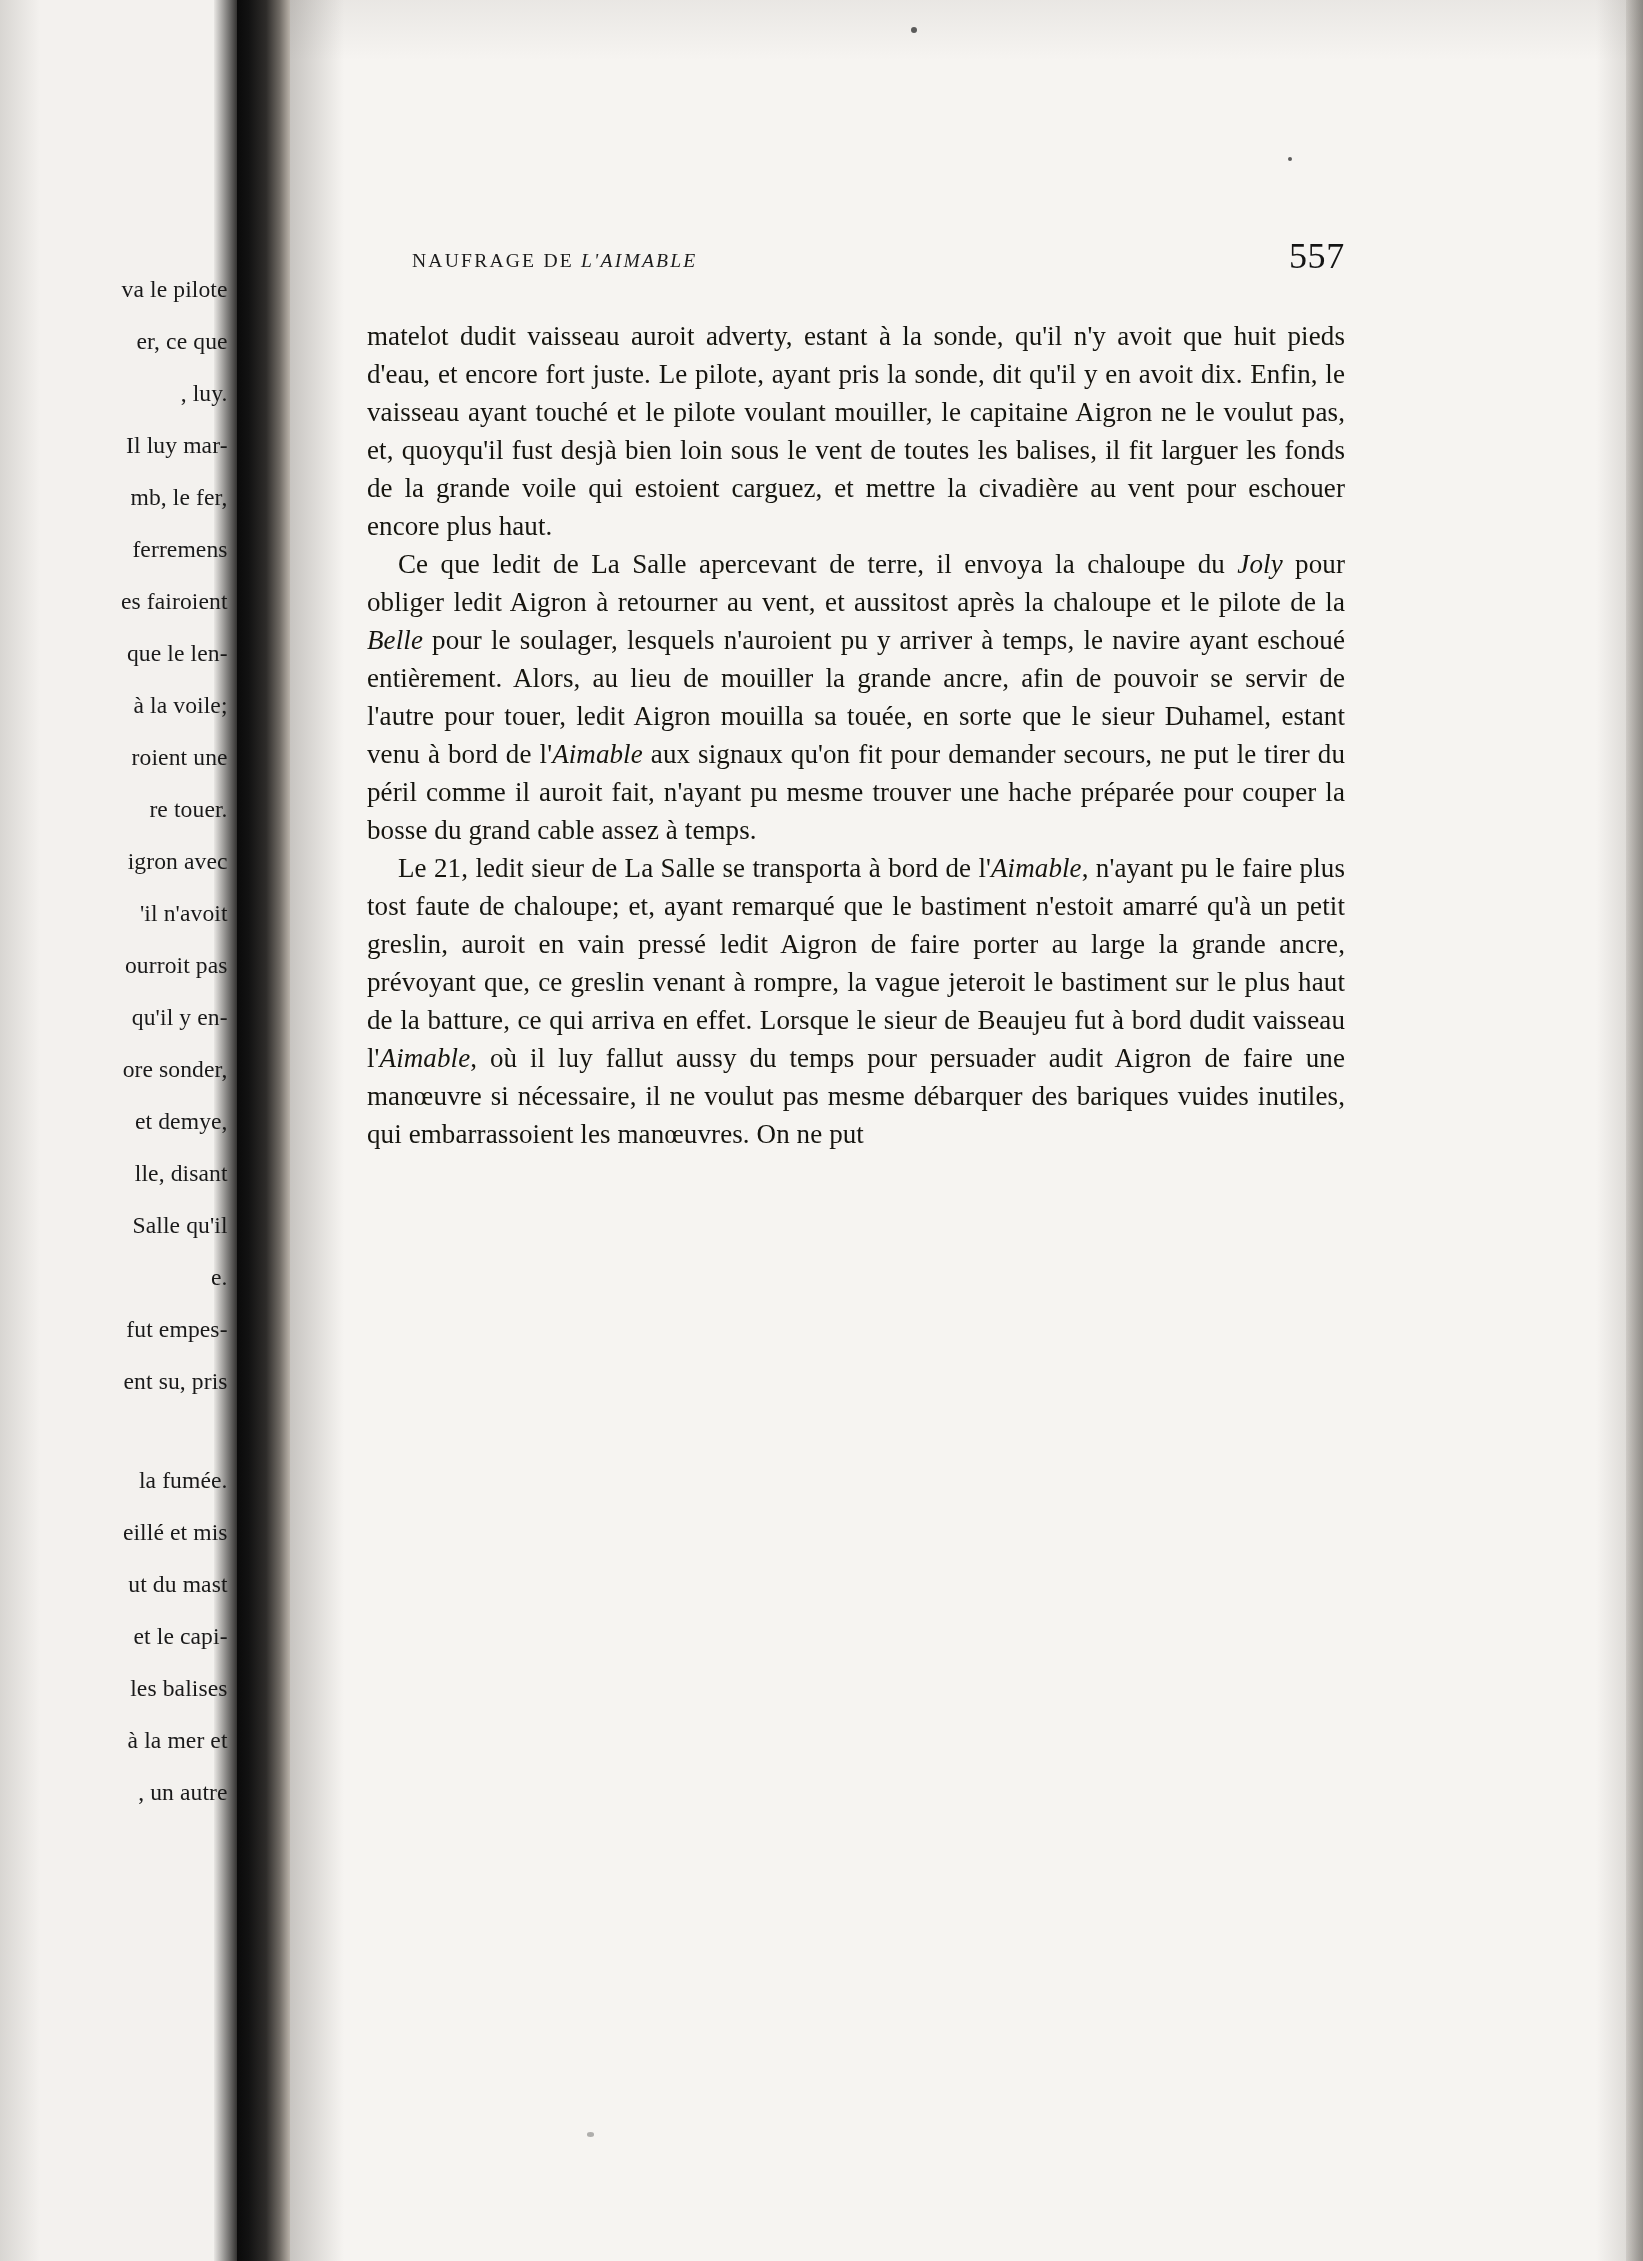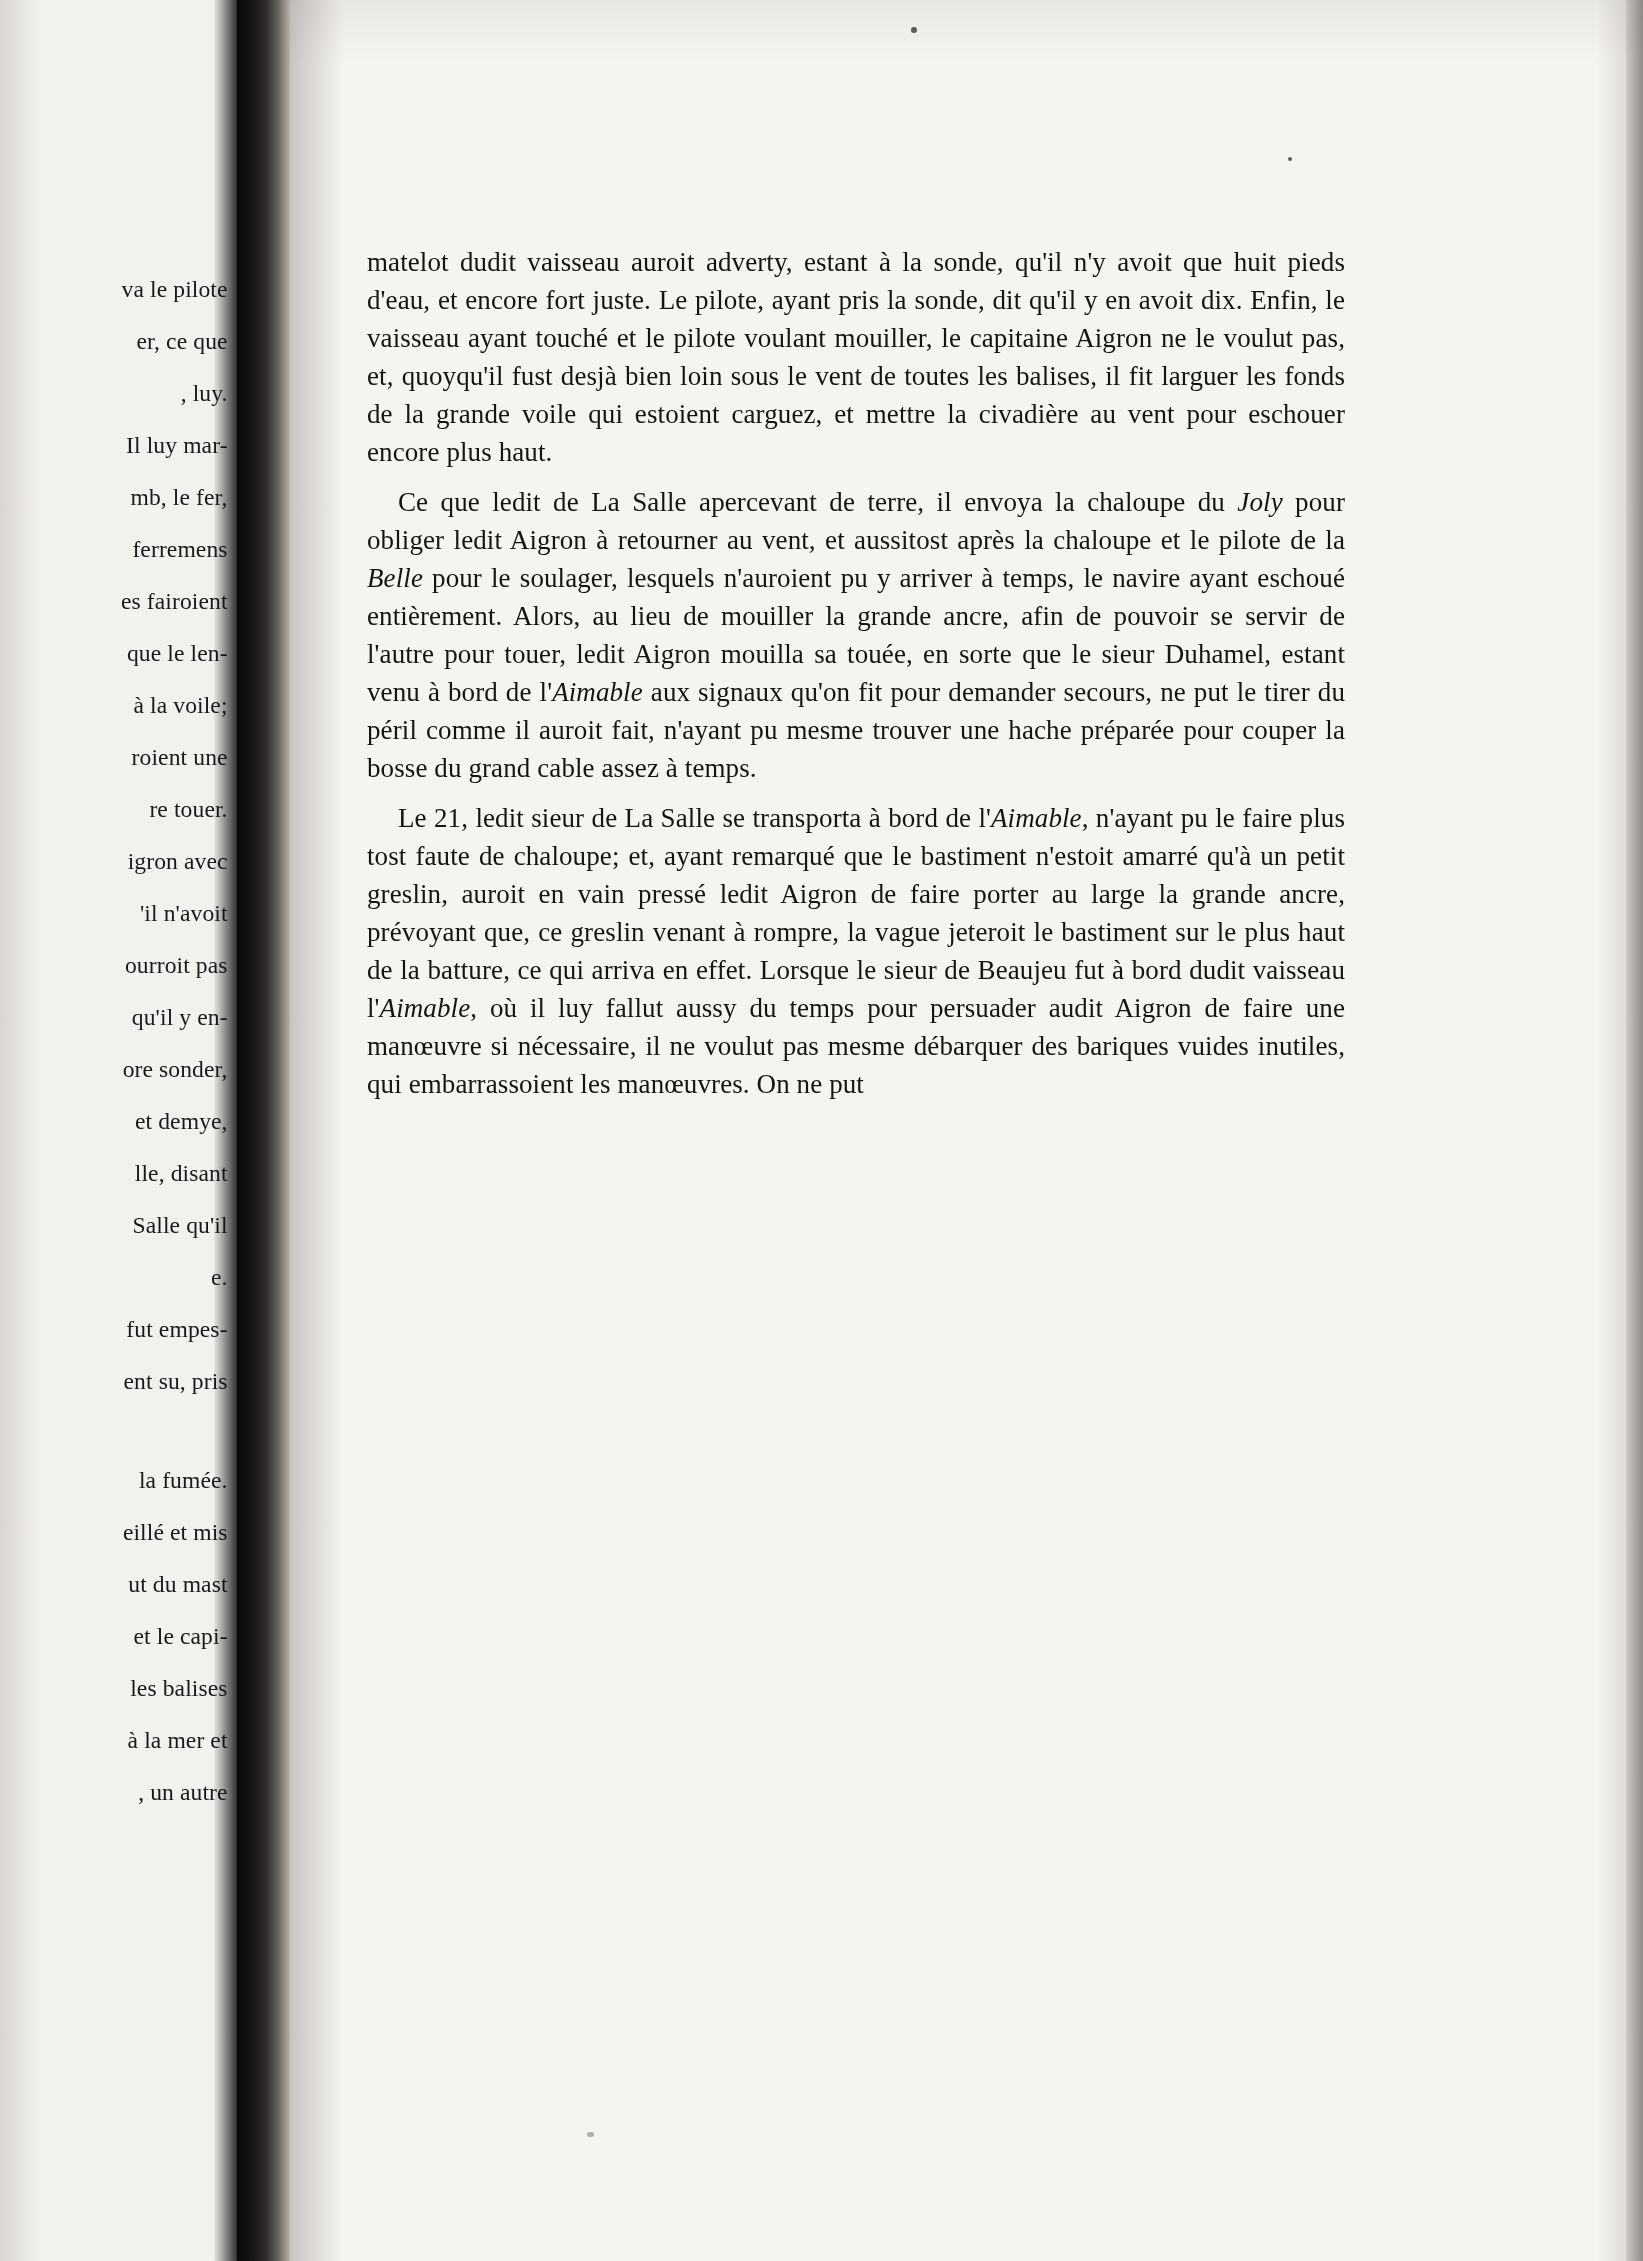--- a/index.html
+++ b/index.html
@@ -111,21 +111,21 @@
   .body p {
     margin: 0;
     font-size: 27px;
     line-height: 38px;
     text-align: justify;
     color: #16150f;
     letter-spacing: 0.1px;
     text-indent: 0;
   }
   .body p.indent { text-indent: 31px; }
-  .body p + p { margin-top: 12px; }
+  .body p + p { margin-top: 0; }
   .body em { font-style: italic; }
 
   
   .speck {
     position: absolute;
     background: #2a2a2a;
     border-radius: 50%;
     opacity: .75;
   }
 </style>
@@ -173,20 +173,26 @@
 
   <div class="right-page">
     <div class="page-edge"></div>
 
     <div class="speck" style="left:621px; top:27px; width:6px; height:6px;"></div>
     <div class="speck" style="left:998px; top:157px; width:4px; height:4px;"></div>
     <div class="speck" style="left:297px; top:2132px; width:7.4px; height:4.7px; opacity:.35;"></div>
 
     <div class="content">
 
+      <div class="header">
+        <div class="running-head">
+          <span>NAUFRAGE DE </span><span class="ital">L'AIMABLE</span>
+        </div>
+        <div class="folio">557</div>
+      </div>
 
       <div class="body">
         <p>matelot dudit vaisseau auroit adverty, estant à la sonde, qu'il n'y avoit que huit pieds d'eau, et encore fort juste. Le pilote, ayant pris la sonde, dit qu'il y en avoit dix. Enfin, le vaisseau ayant touché et le pilote voulant mouiller, le capitaine Aigron ne le voulut pas, et, quoyqu'il fust desjà bien loin sous le vent de toutes les balises, il fit larguer les fonds de la grande voile qui estoient carguez, et mettre la civadière au vent pour eschouer encore plus haut.</p>
         <p class="indent">Ce que ledit de La Salle apercevant de terre, il envoya la chaloupe du <em>Joly</em> pour obliger ledit Aigron à retourner au vent, et aussitost après la chaloupe et le pilote de la <em>Belle</em> pour le soulager, lesquels n'auroient pu y arriver à temps, le navire ayant eschoué entièrement. Alors, au lieu de mouiller la grande ancre, afin de pouvoir se servir de l'autre pour touer, ledit Aigron mouilla sa touée, en sorte que le sieur Duhamel, estant venu à bord de l'<em>Aimable</em> aux signaux qu'on fit pour demander secours, ne put le tirer du péril comme il auroit fait, n'ayant pu mesme trouver une hache préparée pour couper la bosse du grand cable assez à temps.</p>
         <p class="indent">Le 21, ledit sieur de La Salle se transporta à bord de l'<em>Aimable</em>, n'ayant pu le faire plus tost faute de chaloupe; et, ayant remarqué que le bastiment n'estoit amarré qu'à un petit greslin, auroit en vain pressé ledit Aigron de faire porter au large la grande ancre, prévoyant que, ce greslin venant à rompre, la vague jeteroit le bastiment sur le plus haut de la batture, ce qui arriva en effet. Lorsque le sieur de Beaujeu fut à bord dudit vaisseau l'<em>Aimable</em>, où il luy fallut aussy du temps pour persuader audit Aigron de faire une manœuvre si nécessaire, il ne voulut pas mesme débarquer des bariques vuides inutiles, qui embarrassoient les manœuvres. On ne put</p>
       </div>
 
     </div>
   </div>
 </div>

